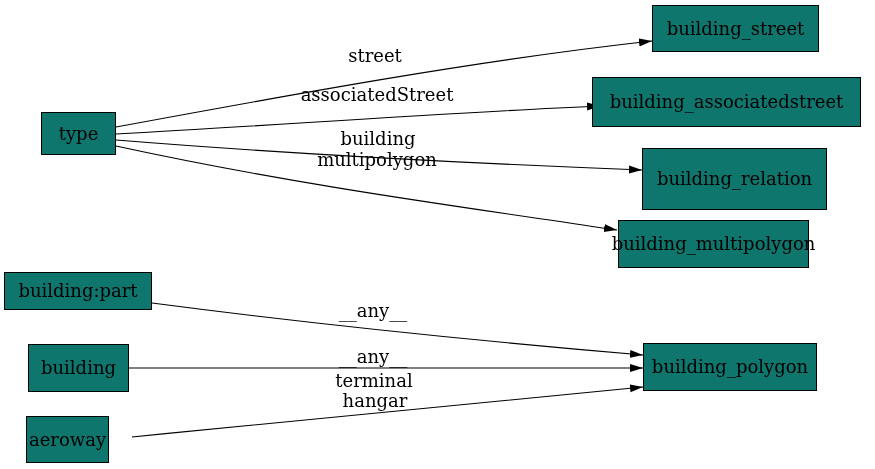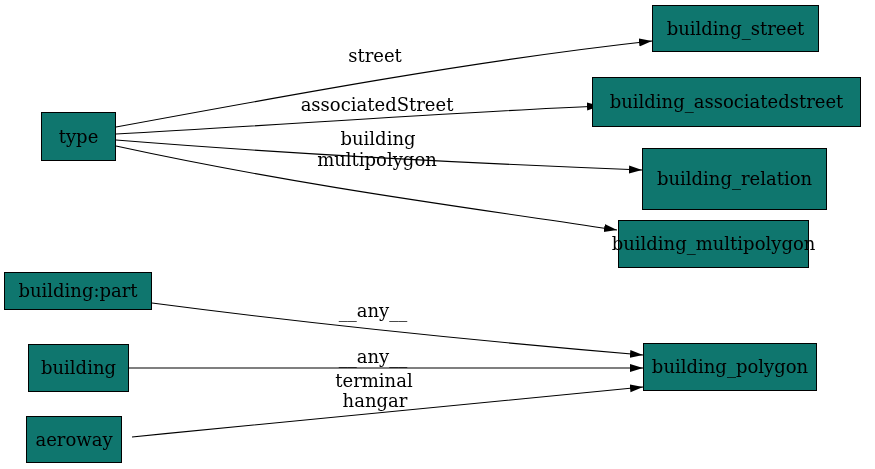--- a/index.html
+++ b/index.html
@@ -61,41 +61,41 @@
     </defs>
     <path d="M116,127 C300,93 480,60 652,41" marker-end="url(#arrow)"></path>
     <path d="M116,134 C280,125 440,113 600,106" marker-end="url(#arrow)"></path>
     <path d="M116,140 C290,154 460,163 642,170" marker-end="url(#arrow)"></path>
     <path d="M116,146 C300,186 470,208 617,230" marker-end="url(#arrow)"></path>
     <path d="M152,303 C320,325 490,342 643,355" marker-end="url(#arrow)"></path>
     <path d="M129,368 L643,368" marker-end="url(#arrow)"></path>
     <path d="M132,437 C310,419 490,403 643,387" marker-end="url(#arrow)"></path>
   </svg>
 
-  <div class="node" style="left:41px; top:112px; width:75px; height:49px;">type</div>
+  <div class="node" style="left:41px; top:112px; width:75px; height:43px;">type</div>
 
   <div class="node" style="left:652px; top:5px; width:167px; height:47px;">building_street</div>
 
   <div class="node" style="left:592px; top:77px; width:269px; height:50px;">building_associatedstreet</div>
 
   <div class="node" style="left:642px; top:148px; width:185px; height:62px;">building_relation</div>
 
   <div class="node" style="left:618px; top:220px; width:191px; height:48px;">building_multipolygon</div>
 
   <div class="node" style="left:4px; top:272px; width:148px; height:38px;">building:part</div>
 
   <div class="node" style="left:28px; top:344px; width:101px; height:48px;">building</div>
 
-  <div class="node" style="left:26px; top:416px; width:96px; height:47px;">aeroway</div>
+  <div class="node" style="left:26px; top:416px; width:83px; height:47px;">aeroway</div>
 
   <div class="node" style="left:643px; top:343px; width:174px; height:48px;">building_polygon</div>
 
   <div class="edge-label" style="left:375px; top:56px;">street</div>
 
-  <div class="edge-label" style="left:377px; top:105px;">associatedStreet</div>
+  <div class="edge-label" style="left:377px; top:95px;">associatedStreet</div>
 
   <div class="edge-label" style="left:378px; top:139px;">building</div>
 
   <div class="edge-label" style="left:377px; top:160px;">multipolygon</div>
 
   <div class="edge-label" style="left:373px; top:311px;">__any__</div>
 
   <div class="edge-label" style="left:373px; top:357px;">__any__</div>
 
   <div class="edge-label" style="left:374px; top:381px;">terminal</div>

